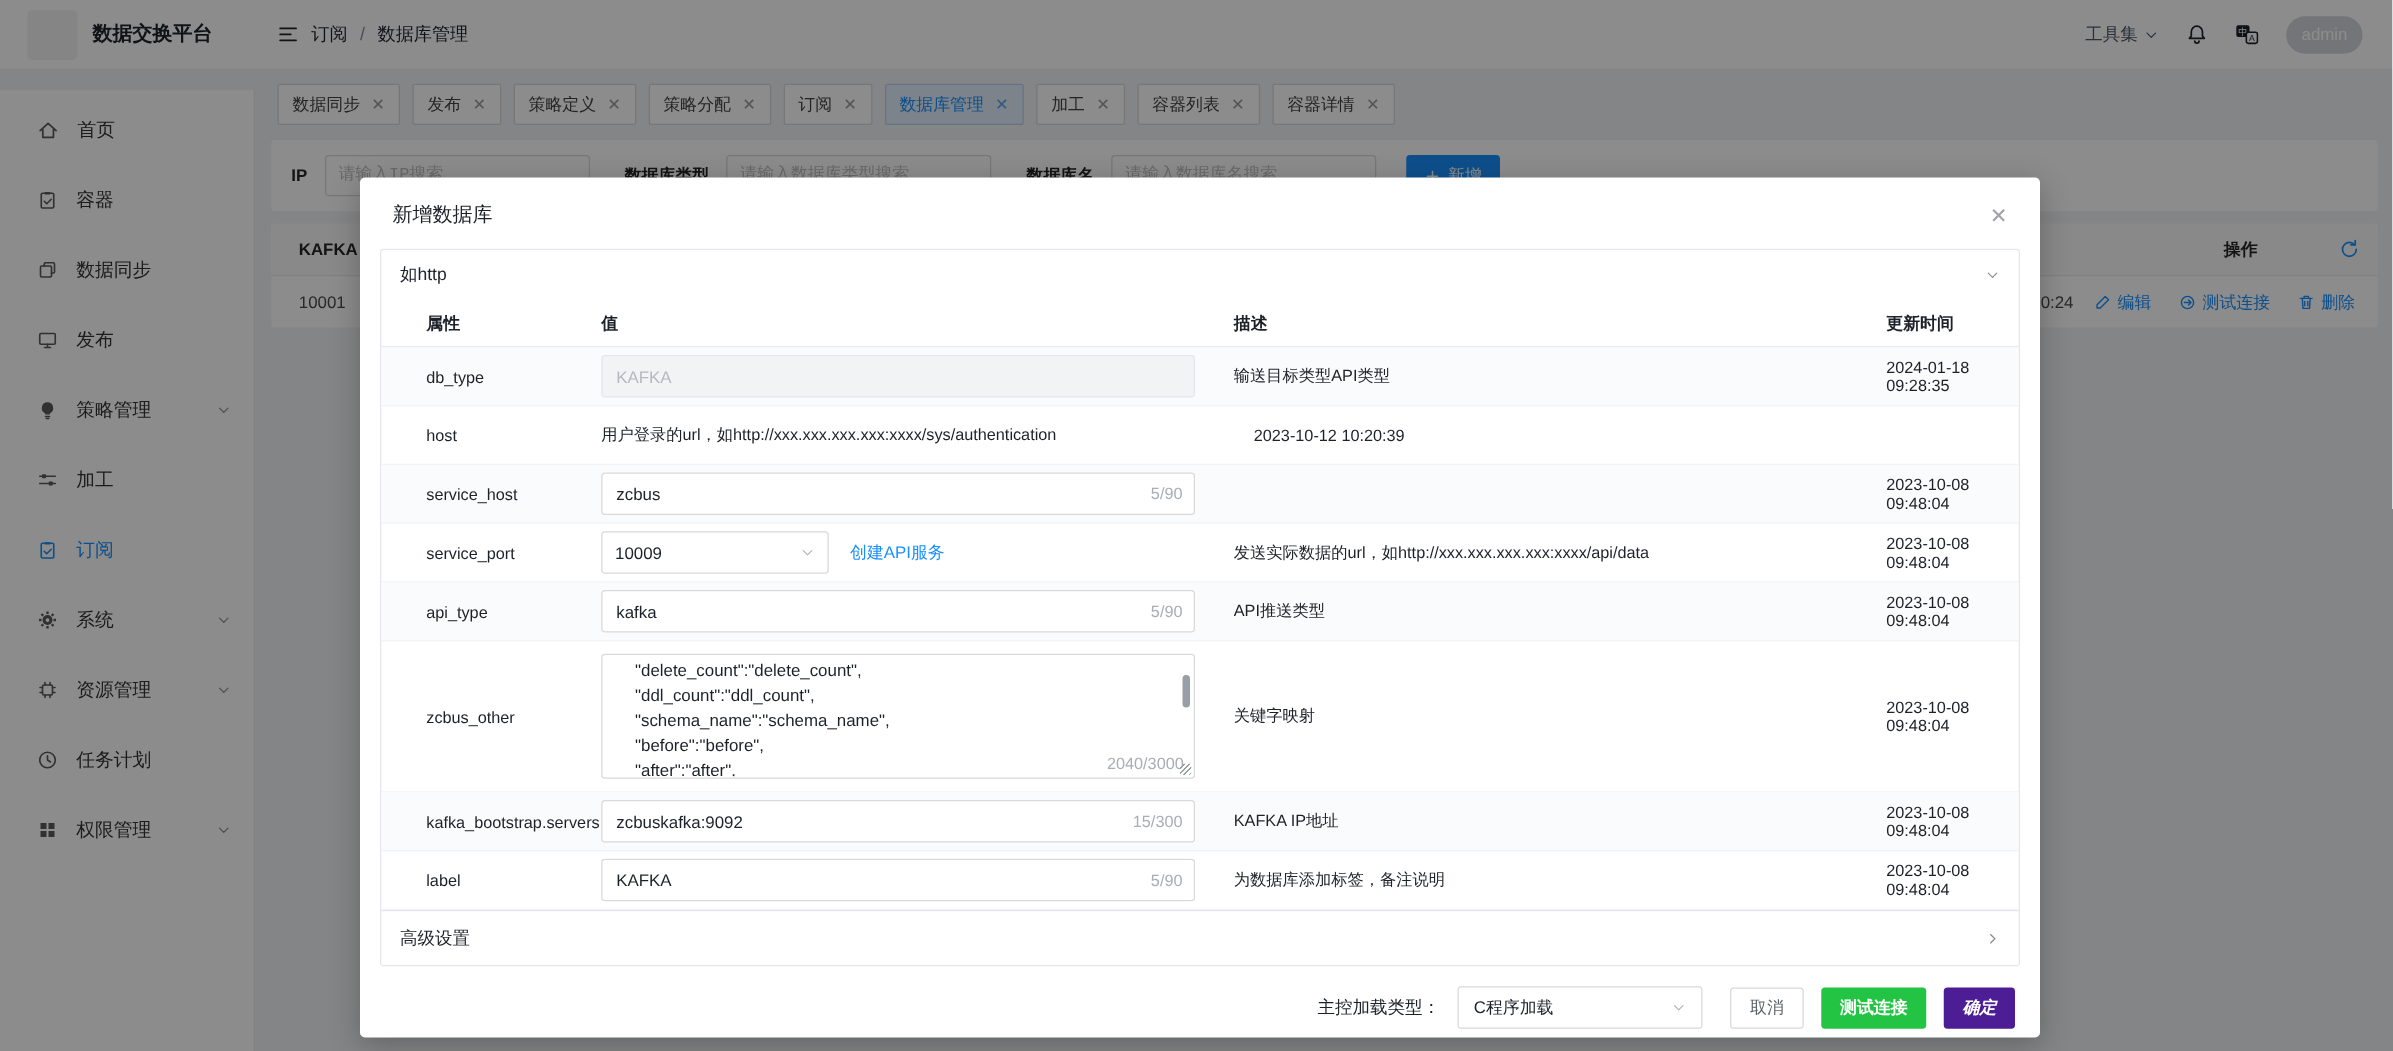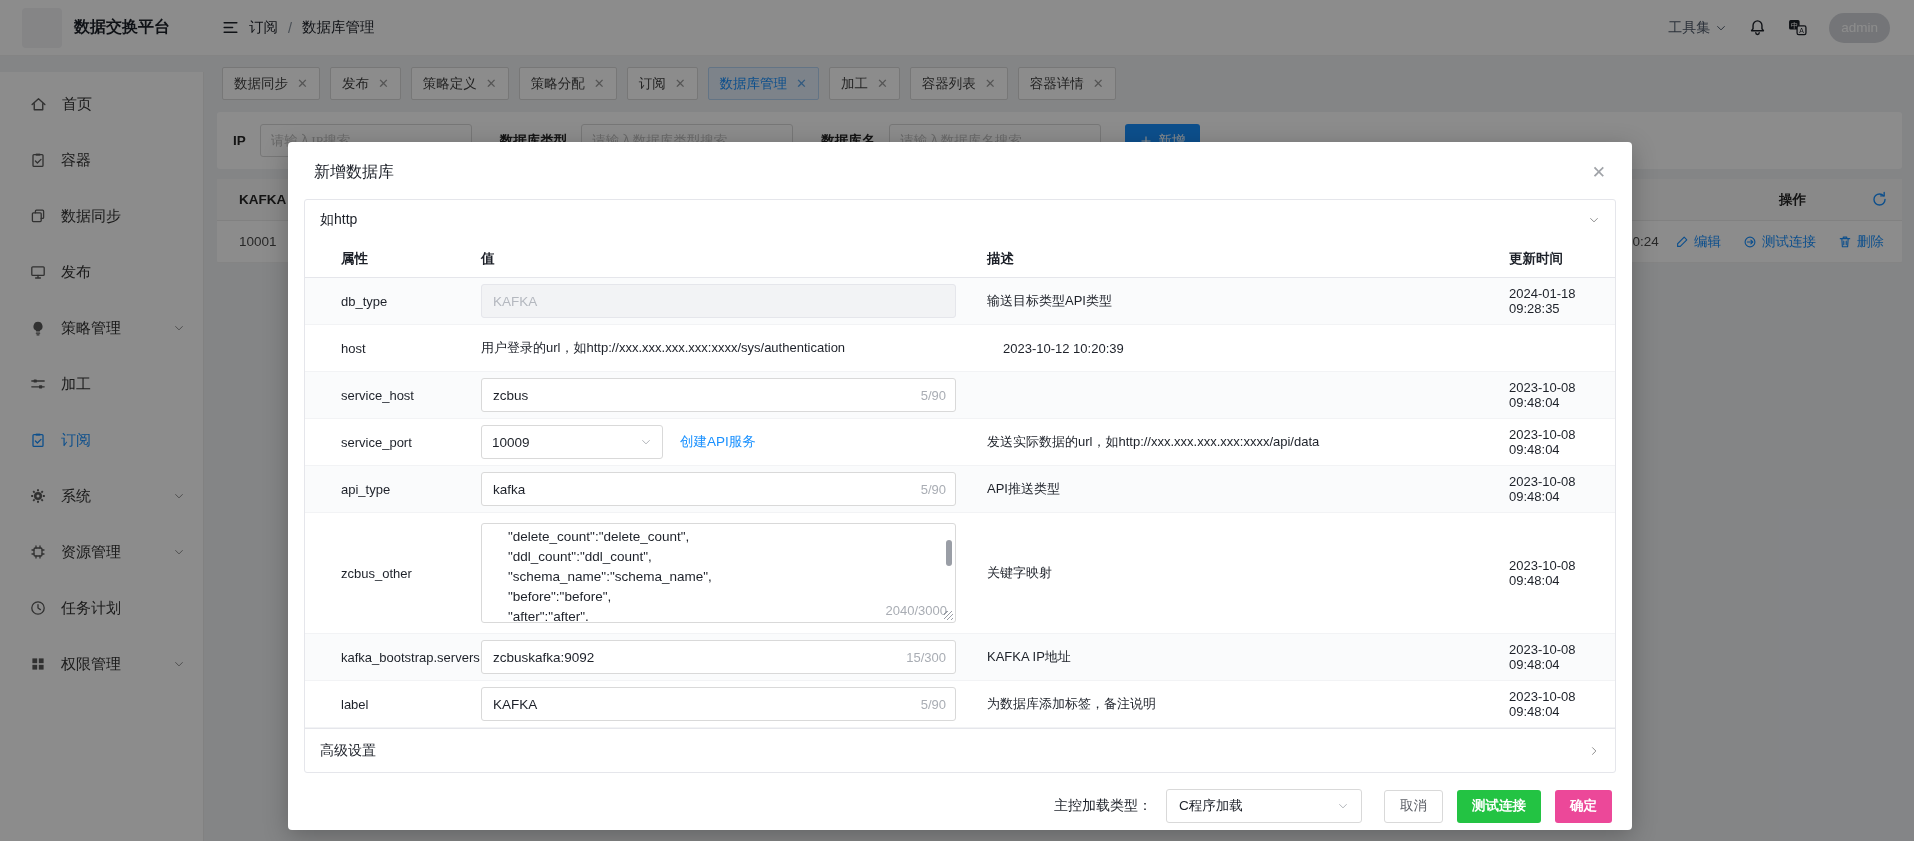--- a/index.html
+++ b/index.html
@@ -31,21 +31,21 @@
   
   .main { position:absolute; left:205px; top:56px; width:1709px; height:785px; }
   .tabs-strip { display:flex; gap:10px; padding:11px 0 10px 17px; }
   .tab-chip { display:flex; align-items:center; gap:9px; height:33px; padding:0 11px; background:#fff; border:1px solid #d9d9d9; border-radius:2px; font-size:13.5px; color:#424242; cursor:pointer; white-space:nowrap; }
   .tab-chip .x { color:#9b9b9b; font-size:13px; line-height:1; }
   .tab-chip.active { background:#e4effb; border-color:#b5d3f3; color:#1890ff; }
   .tab-chip.active .x { color:#5ca4e8; }
 
   .filter-card { margin:2px 12px 0 12px; background:#fff; border-radius:3px; padding:12px 16px; display:flex; align-items:center; gap:14px; }
   .f-label { font-weight:bold; font-size:13.5px; color:#262626; white-space:nowrap; }
-  .f-input { width:212px; height:33px; border:1px solid #d9d9d9; border-radius:3px; padding:0 10px; font-size:13.5px; color:#333; font-family:Liberation Serif, serif; background:#fff; }
+  .f-input { width:212px; height:33px; border:1px solid #d9d9d9; border-radius:3px; padding:0 10px; font-size:13.5px; color:#333; font-family:Liberation Mono, monospace; background:#fff; }
   .f-input::placeholder { color:#bfbfbf; }
   .add-btn { height:33px; padding:0 15px; background:#1890ff; border:none; border-radius:3px; color:#fff; font-size:13.5px; display:flex; align-items:center; gap:6px; cursor:pointer; font-family:inherit; }
 
   .table-card { margin:10px 12px 0 12px; background:#fff; border-radius:3px; position:relative; }
   .t-head { height:42px; background:#fafafa; border-bottom:1px solid #ececec; display:flex; align-items:center; padding-left:22px; font-weight:bold; color:#262626; font-size:13.5px; position:relative; }
   .t-head .ops { position:absolute; right:96px; }
   .t-head .refresh { position:absolute; right:14px; color:#1890ff; cursor:pointer; }
   .t-row { height:42px; border-bottom:1px solid #f0f0f0; display:flex; align-items:center; padding-left:22px; font-size:13.5px; color:#4a4a4a; position:relative; }
   .t-row .time-part { position:absolute; left:1408px; }
   .t-row .row-actions { position:absolute; right:18px; display:flex; gap:22px; }
@@ -81,21 +81,21 @@
   .ta-thumb { position:absolute; right:3px; top:16px; width:6px; height:26px; background:#9a9ea6; border-radius:3px; }
   .ta-counter { position:absolute; right:8px; bottom:4px; color:#a9adb4; font-size:13px; }
   .ta-grip { position:absolute; right:2px; bottom:2px; width:9px; height:9px; background:repeating-linear-gradient(135deg, transparent 0 2px, #9a9ea6 2px 3px); }
   .modal-ft { display:flex; align-items:center; justify-content:flex-end; gap:14px; padding:16px 20px 0 0; }
   .ft-label { font-size:14px; color:#1d2129; }
   .ft-select { width:196px; height:34px; border:1px solid #d9d9d9; border-radius:3px; display:flex; align-items:center; padding:0 12px; font-size:13.5px; color:#1d2129; cursor:pointer; }
   .ft-select .chev { margin-left:auto; color:#b0b3b8; }
   .btn { height:33px; border-radius:3px; font-size:13.5px; padding:0 15px; cursor:pointer; font-family:inherit; border:none; }
   .btn.plain { background:#fff; border:1px solid #d9d9d9; color:#5c5f66; }
   .btn.green { background:#23c343; color:#fff; font-weight:bold; }
-  .btn.blue  { background:#ec4899; color:#fff; font-weight:bold; }
+  .btn.blue  { background:#4c1d95; color:#fff; font-weight:bold;font-style:italic; }
 </style>
 </head>
 <body>
 
 <div class="app-header">
   <div class="brand-zone">
     <div class="logo-box"></div>
     <div class="brand-title">数据交换平台</div>
   </div>
   <div class="crumb-zone">

